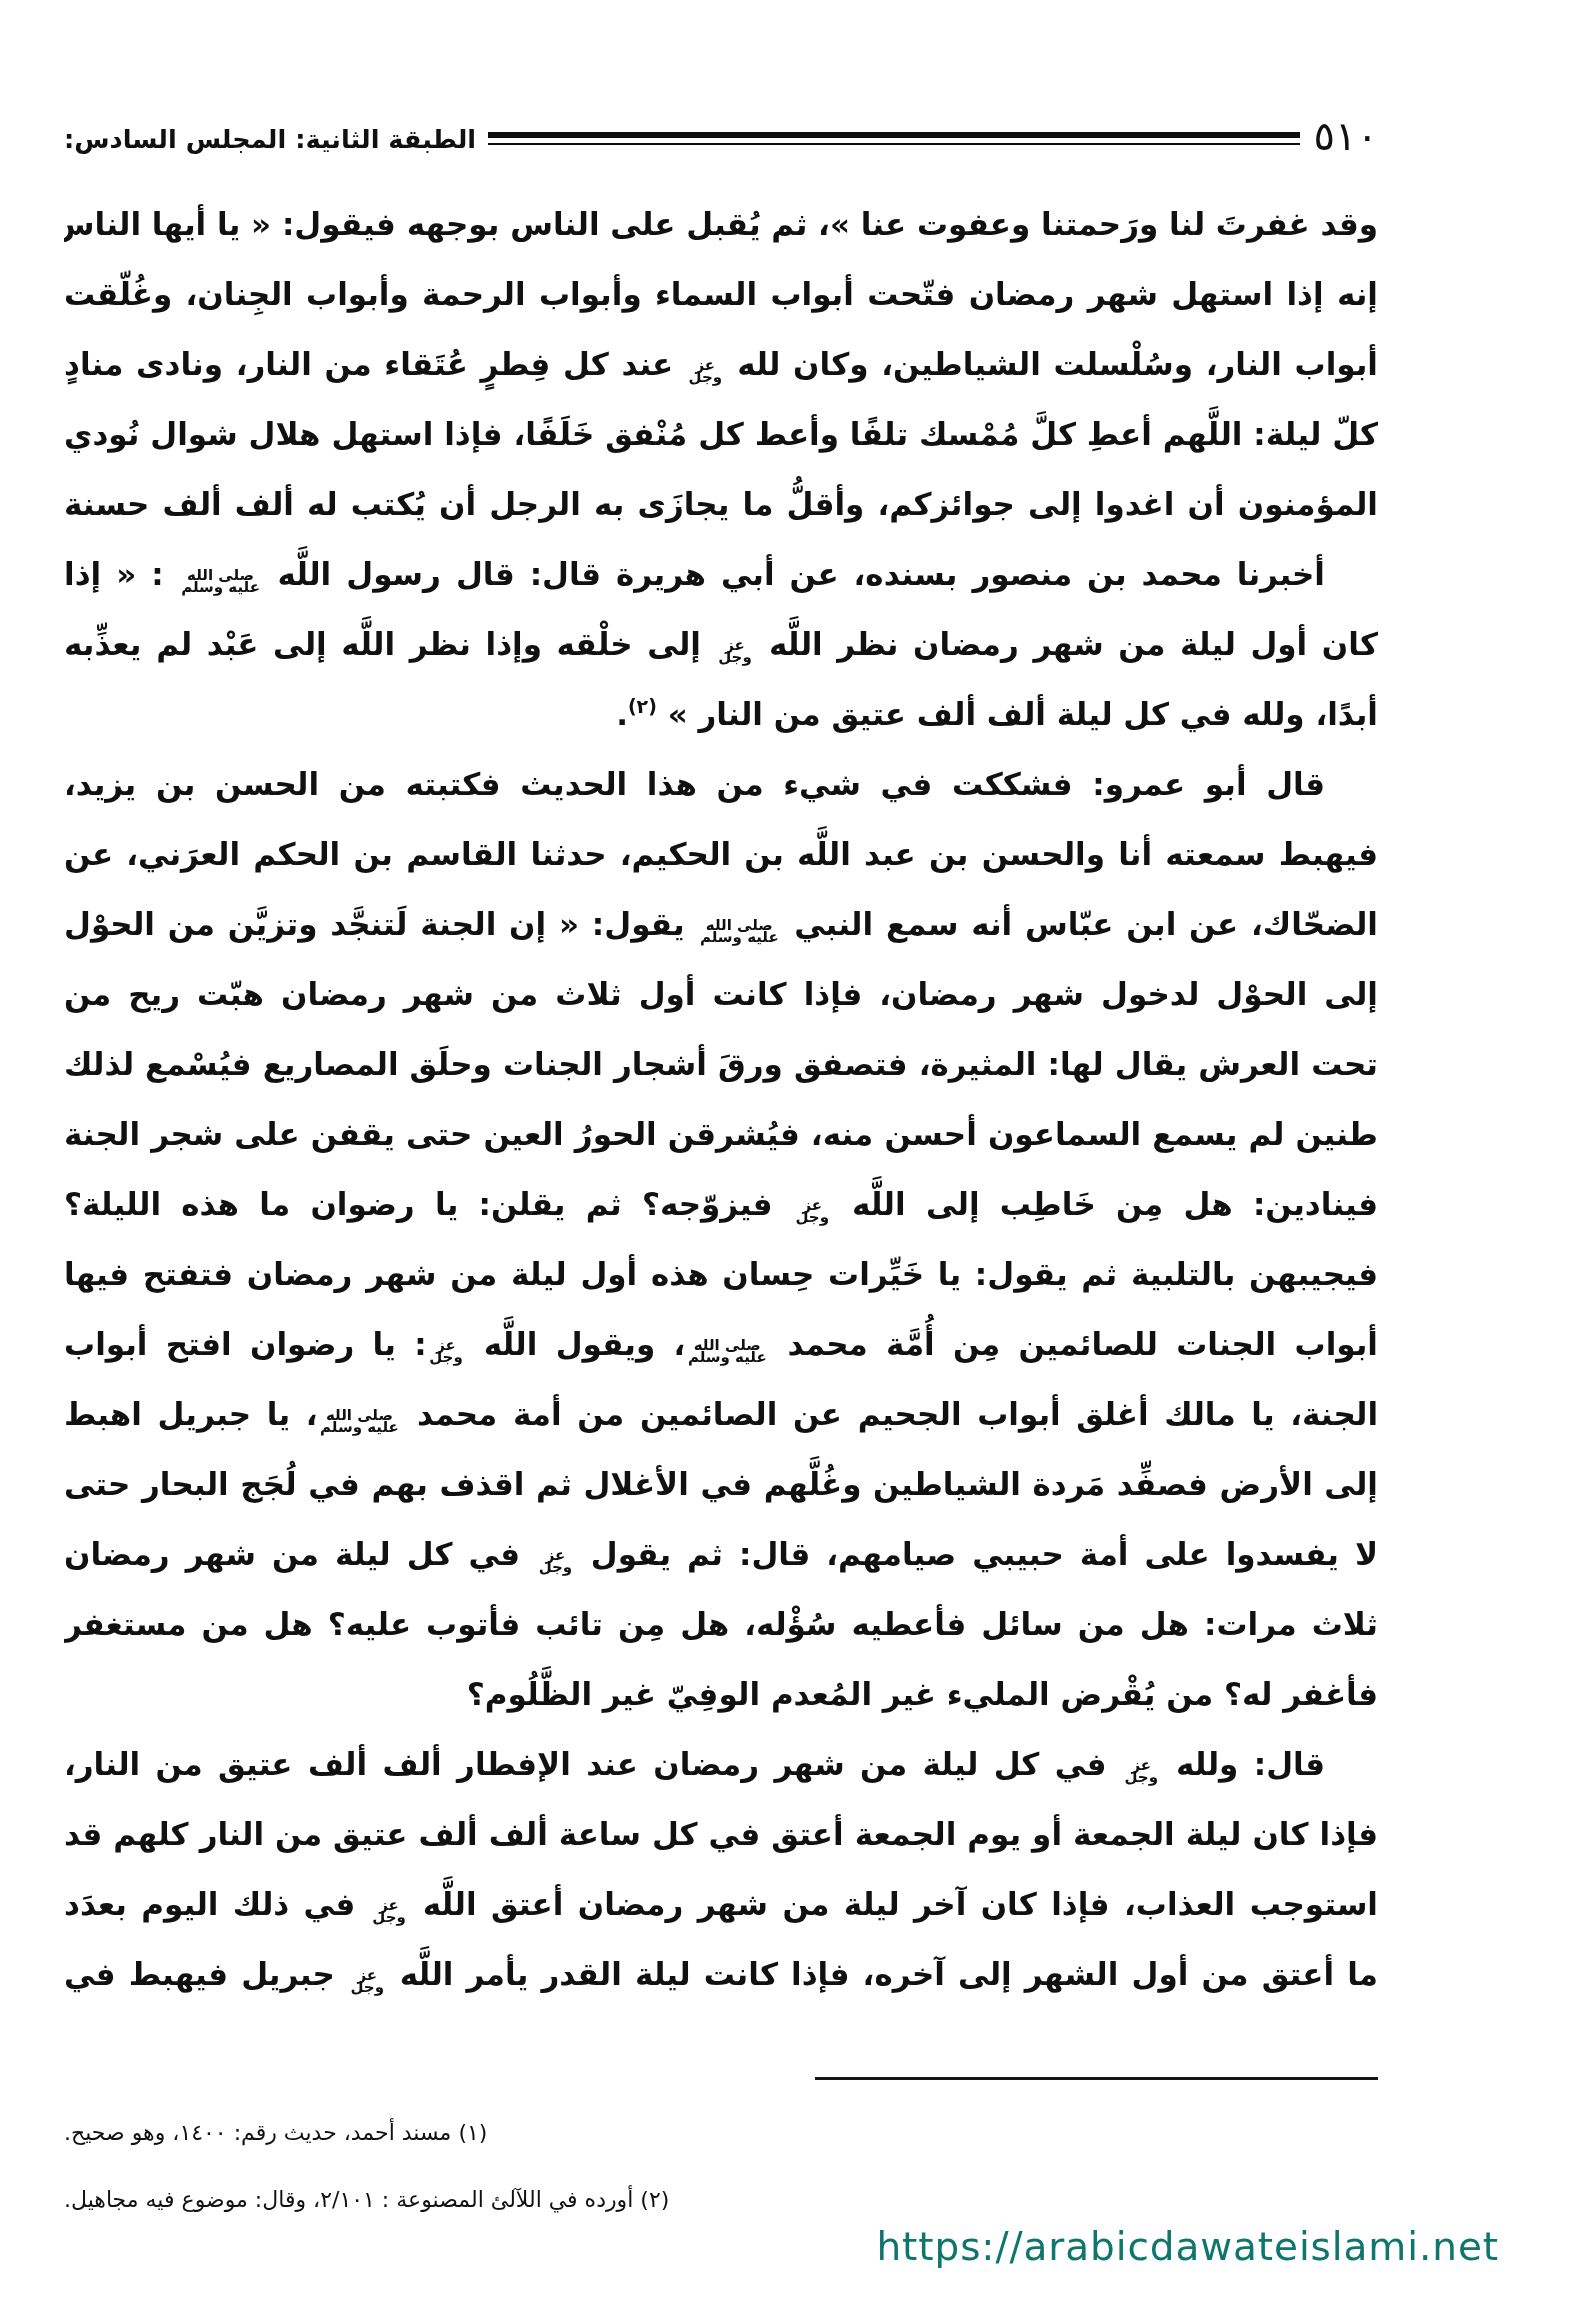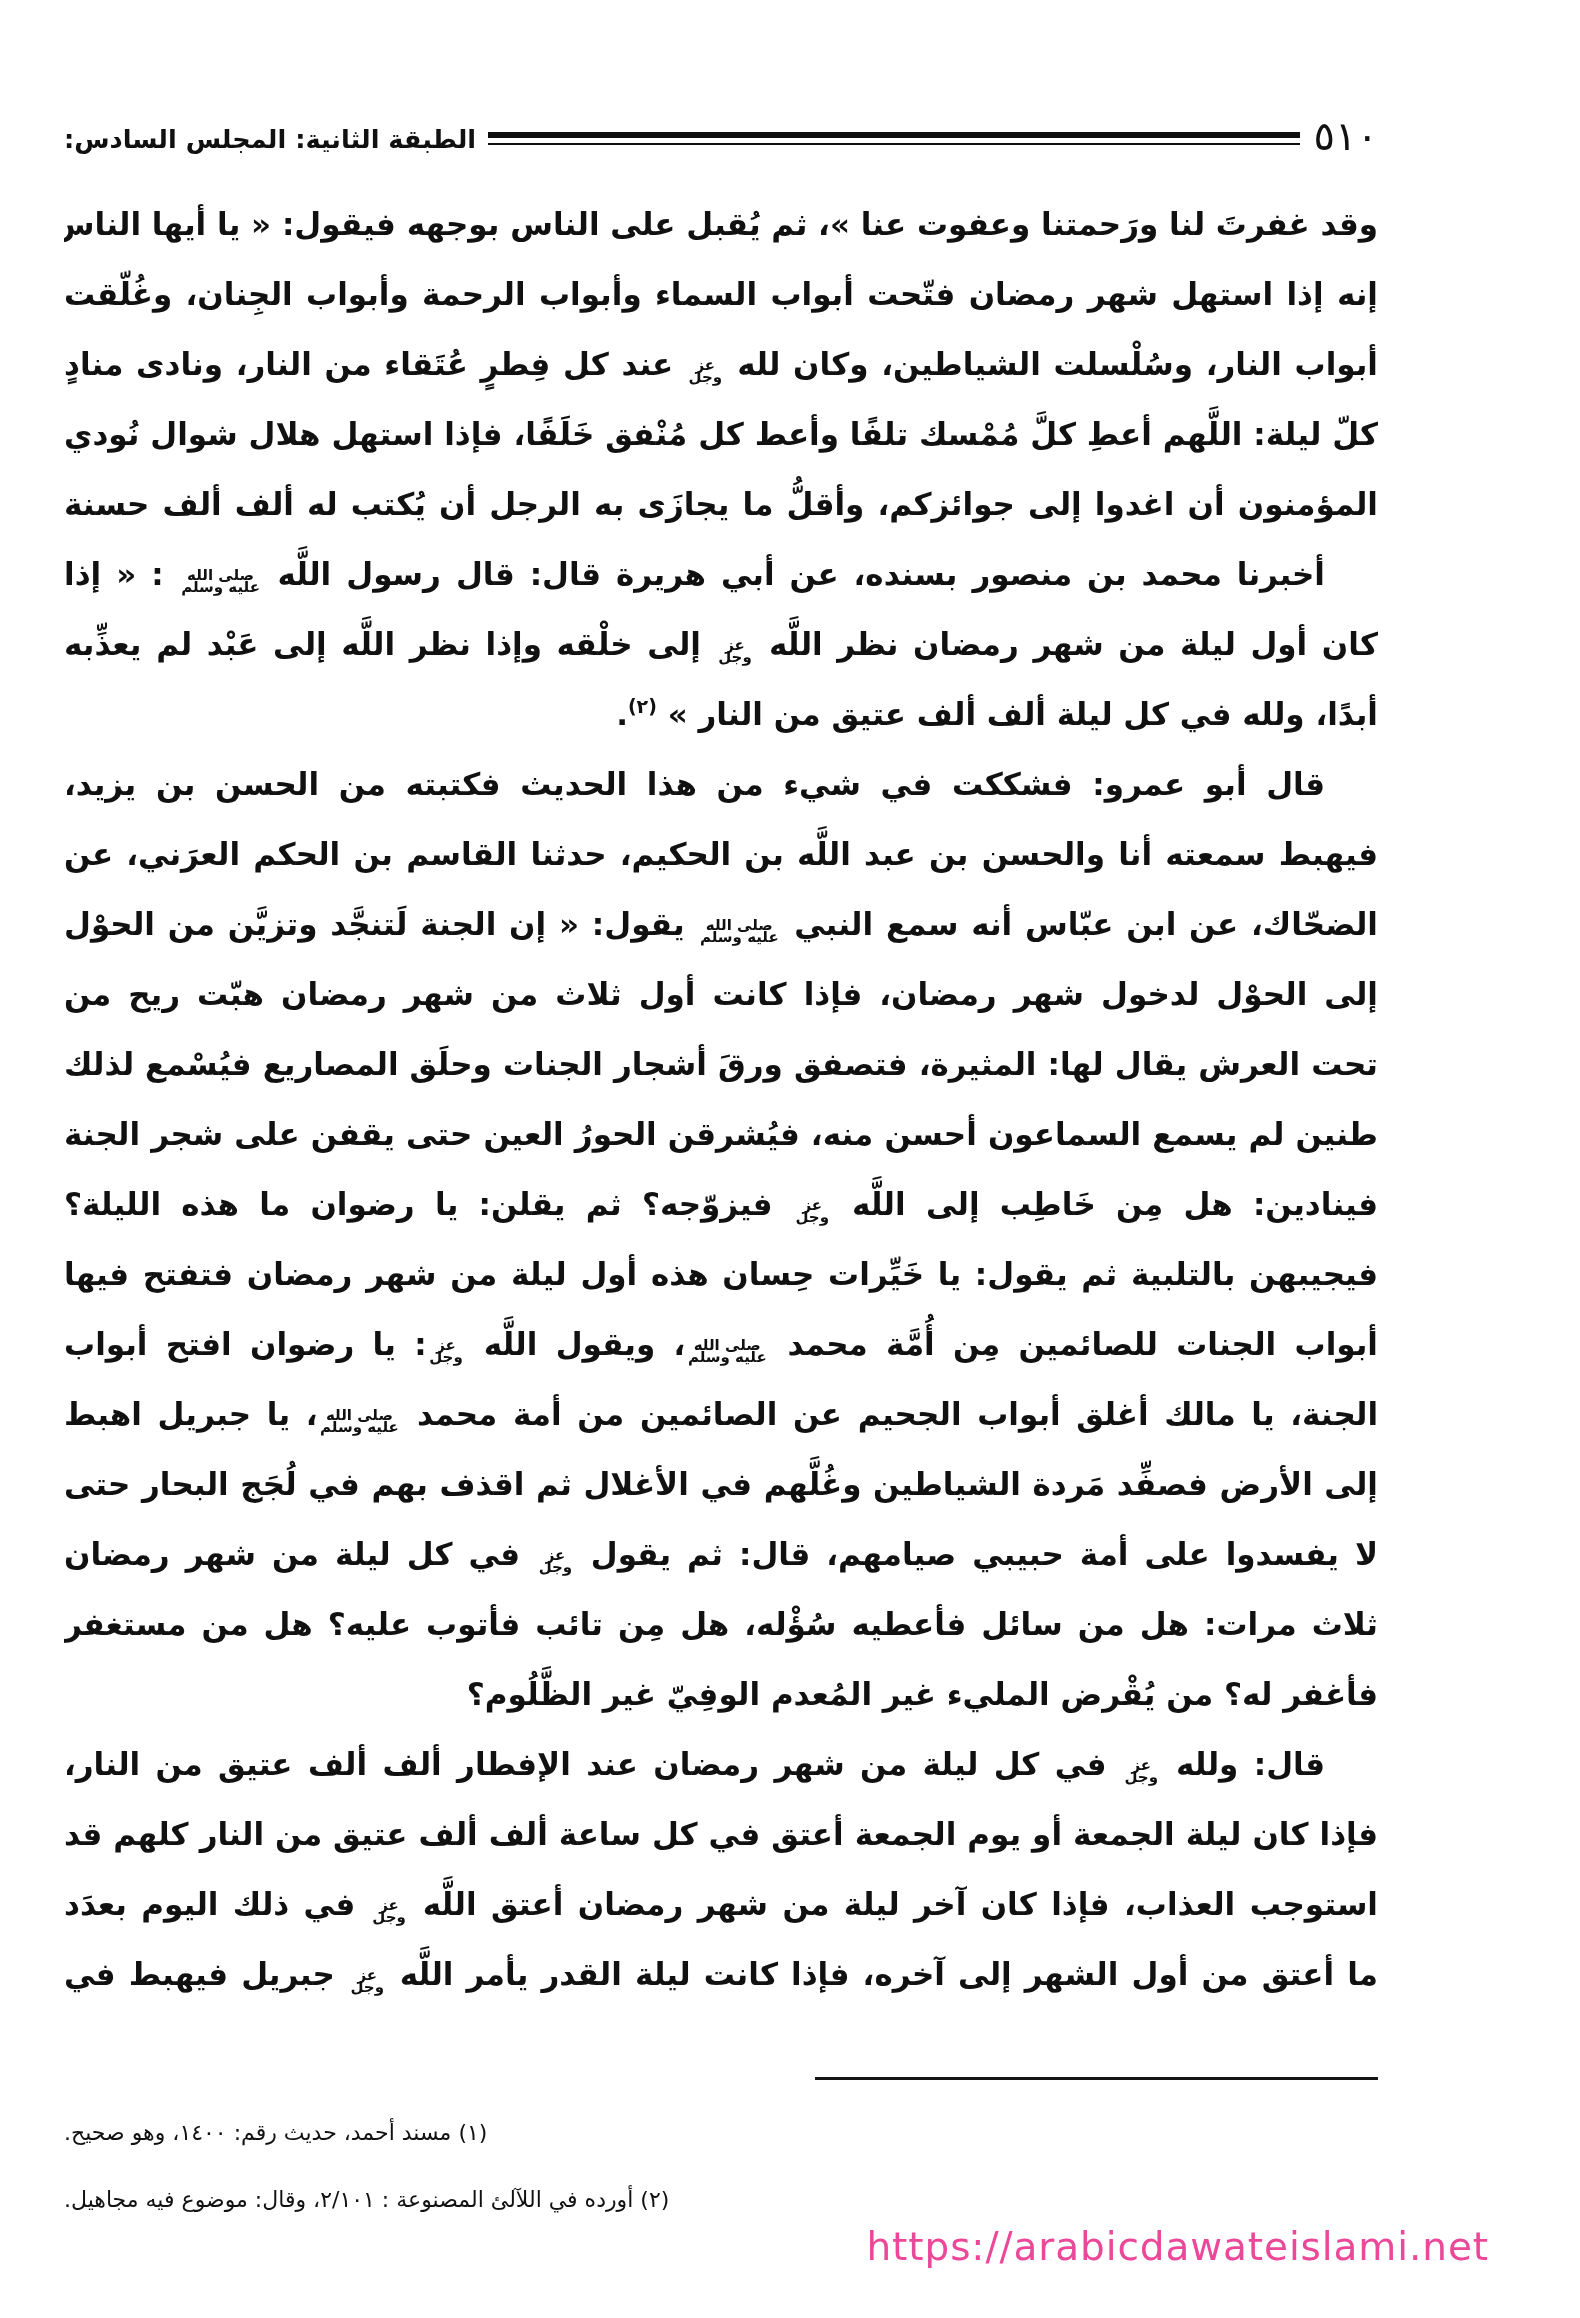--- a/index.html
+++ b/index.html
@@ -98,24 +98,24 @@
   .footnotes { padding-top: 19px; }
   .fn {
     font-size: 22px;
     line-height: 67px;
     text-align: left;
     white-space: nowrap;
   }
   
   .watermark {
     position: absolute;
-    top: 2224px; right: 92px;
+    top: 2224px; right: 82px;
     direction: ltr;
     font-size: 39px;
-    color: #ec4899;
+    color: #0f766e;
     letter-spacing: 0.9px;
   }
 </style>
 </head>
 <body>
 
 <div class="page">
   <div class="content">
 
     <header class="page-header">

